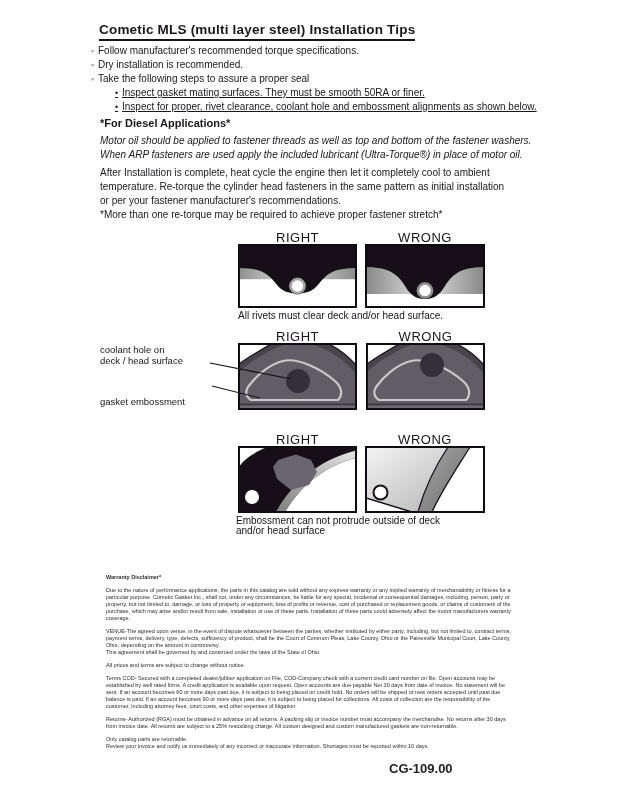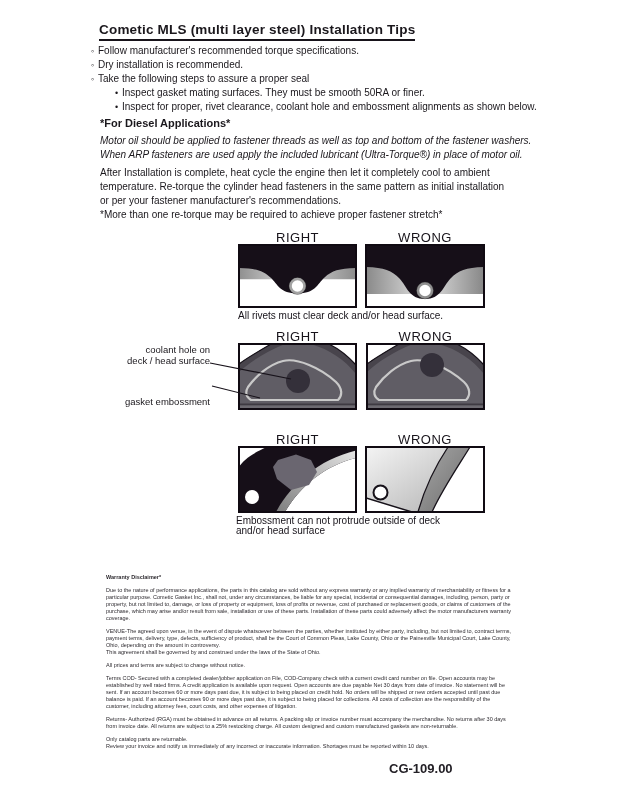--- a/index.html
+++ b/index.html
@@ -11,36 +11,36 @@
   .sheet{position:absolute;inset:0;}
   .abs{position:absolute;}
   .pre{white-space:pre-line;}
 
   .title{
     left:99px;top:22px;font-size:13.5px;font-weight:700;letter-spacing:.2px;
     border-bottom:2px solid #17131a;padding-bottom:2px;margin:0;
   }
   .tips{left:91px;top:44px;font-size:10px;line-height:14px;}
   .tip-line{display:flex;align-items:flex-start;}
-  .tip-line.sub{margin-left:24px;}
+  .tip-line.sub{margin-left:24px;text-decoration:underline;}
   .marker{width:7px;flex:0 0 7px;}
   .tip-line .marker::before{content:"\25E6";font-size:9px;}
   .tip-line.sub .marker::before{content:"\2022";font-size:9px;}
 
   .diesel-h{left:100px;top:117px;font-size:11px;font-weight:700;margin:0;}
   .para{font-size:10px;line-height:14px;margin:0;}
   .p1{left:100px;top:134px;font-style:italic;}
   .p2{left:100px;top:166px;}
   .p3{left:100px;top:208px;}
 
   .rw-label{font-size:13px;letter-spacing:.5px;text-align:center;color:#17131a;}
   .caption{font-size:10px;color:#17131a;line-height:10px;}
   .fig{display:block;}
 
-  .ann{font-size:9.5px;line-height:11px;text-align:right;width:110px;left:100px;}
+  .ann{font-size:9.5px;line-height:11px;text-align:left;width:110px;left:100px;}
 
   .legal{left:106px;top:574px;width:408px;font-size:5.5px;line-height:7px;color:#2e2b30;}
   .legal h3{font-size:5.5px;font-weight:700;margin:0 0 6px 0;}
   .legal p{margin:0 0 6px 0;}
 
   .doc-code{left:389px;top:761px;font-size:13px;color:#232026;font-weight:bold;}
   svg{display:block;}
 </style>
 </head>
 <body>

